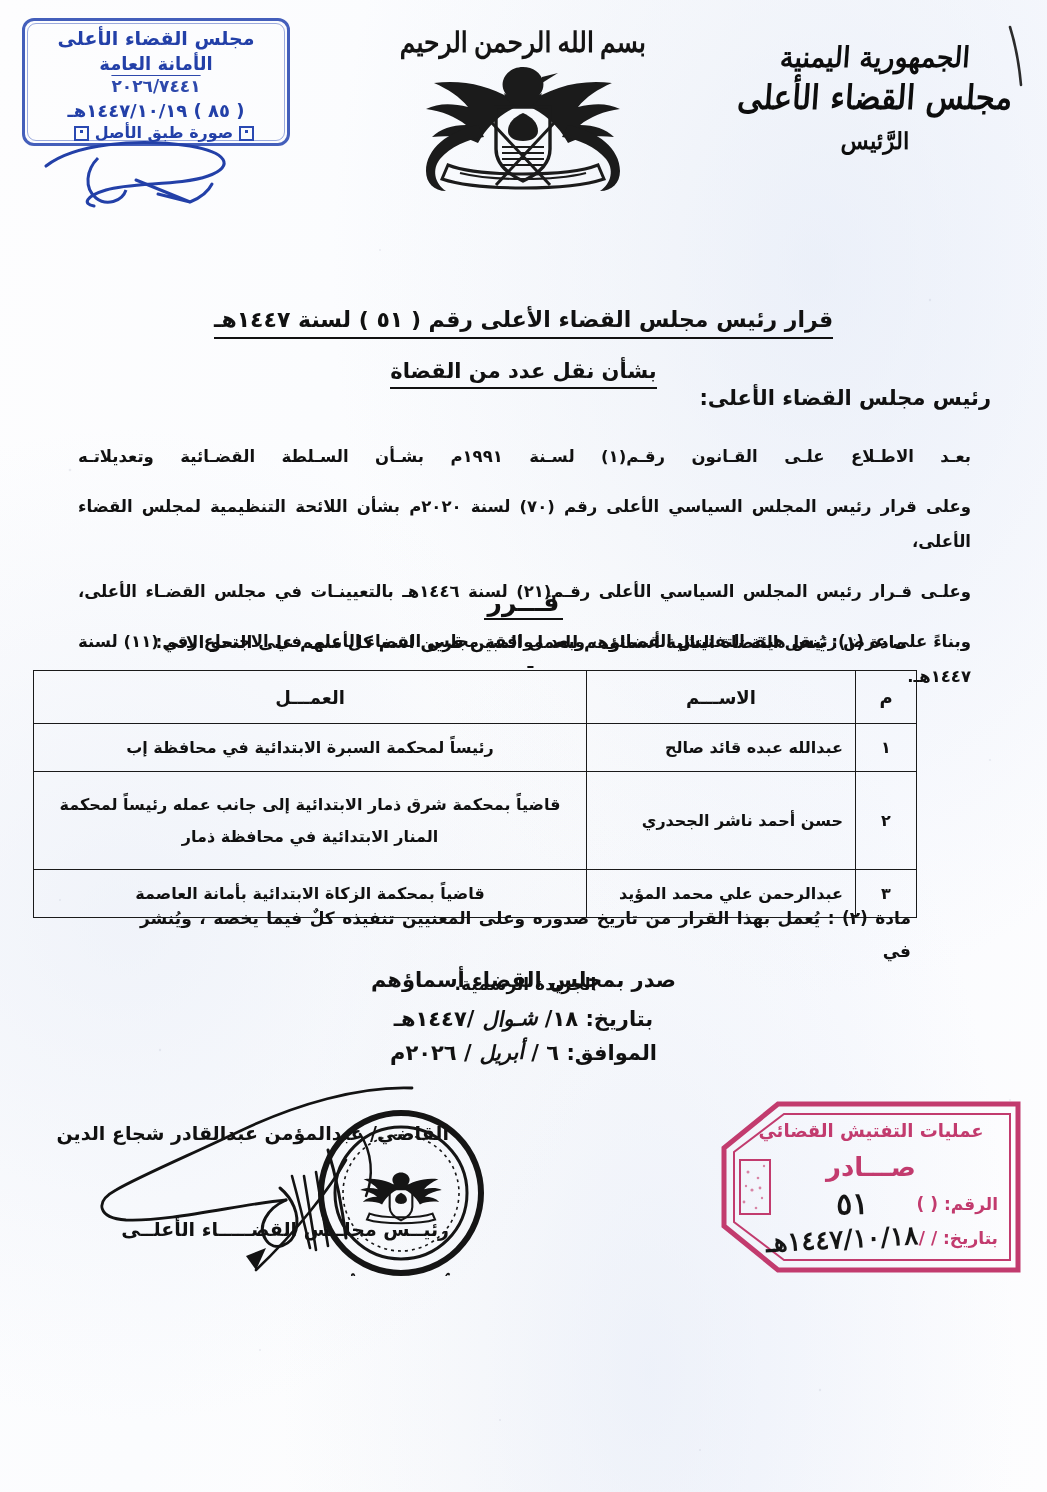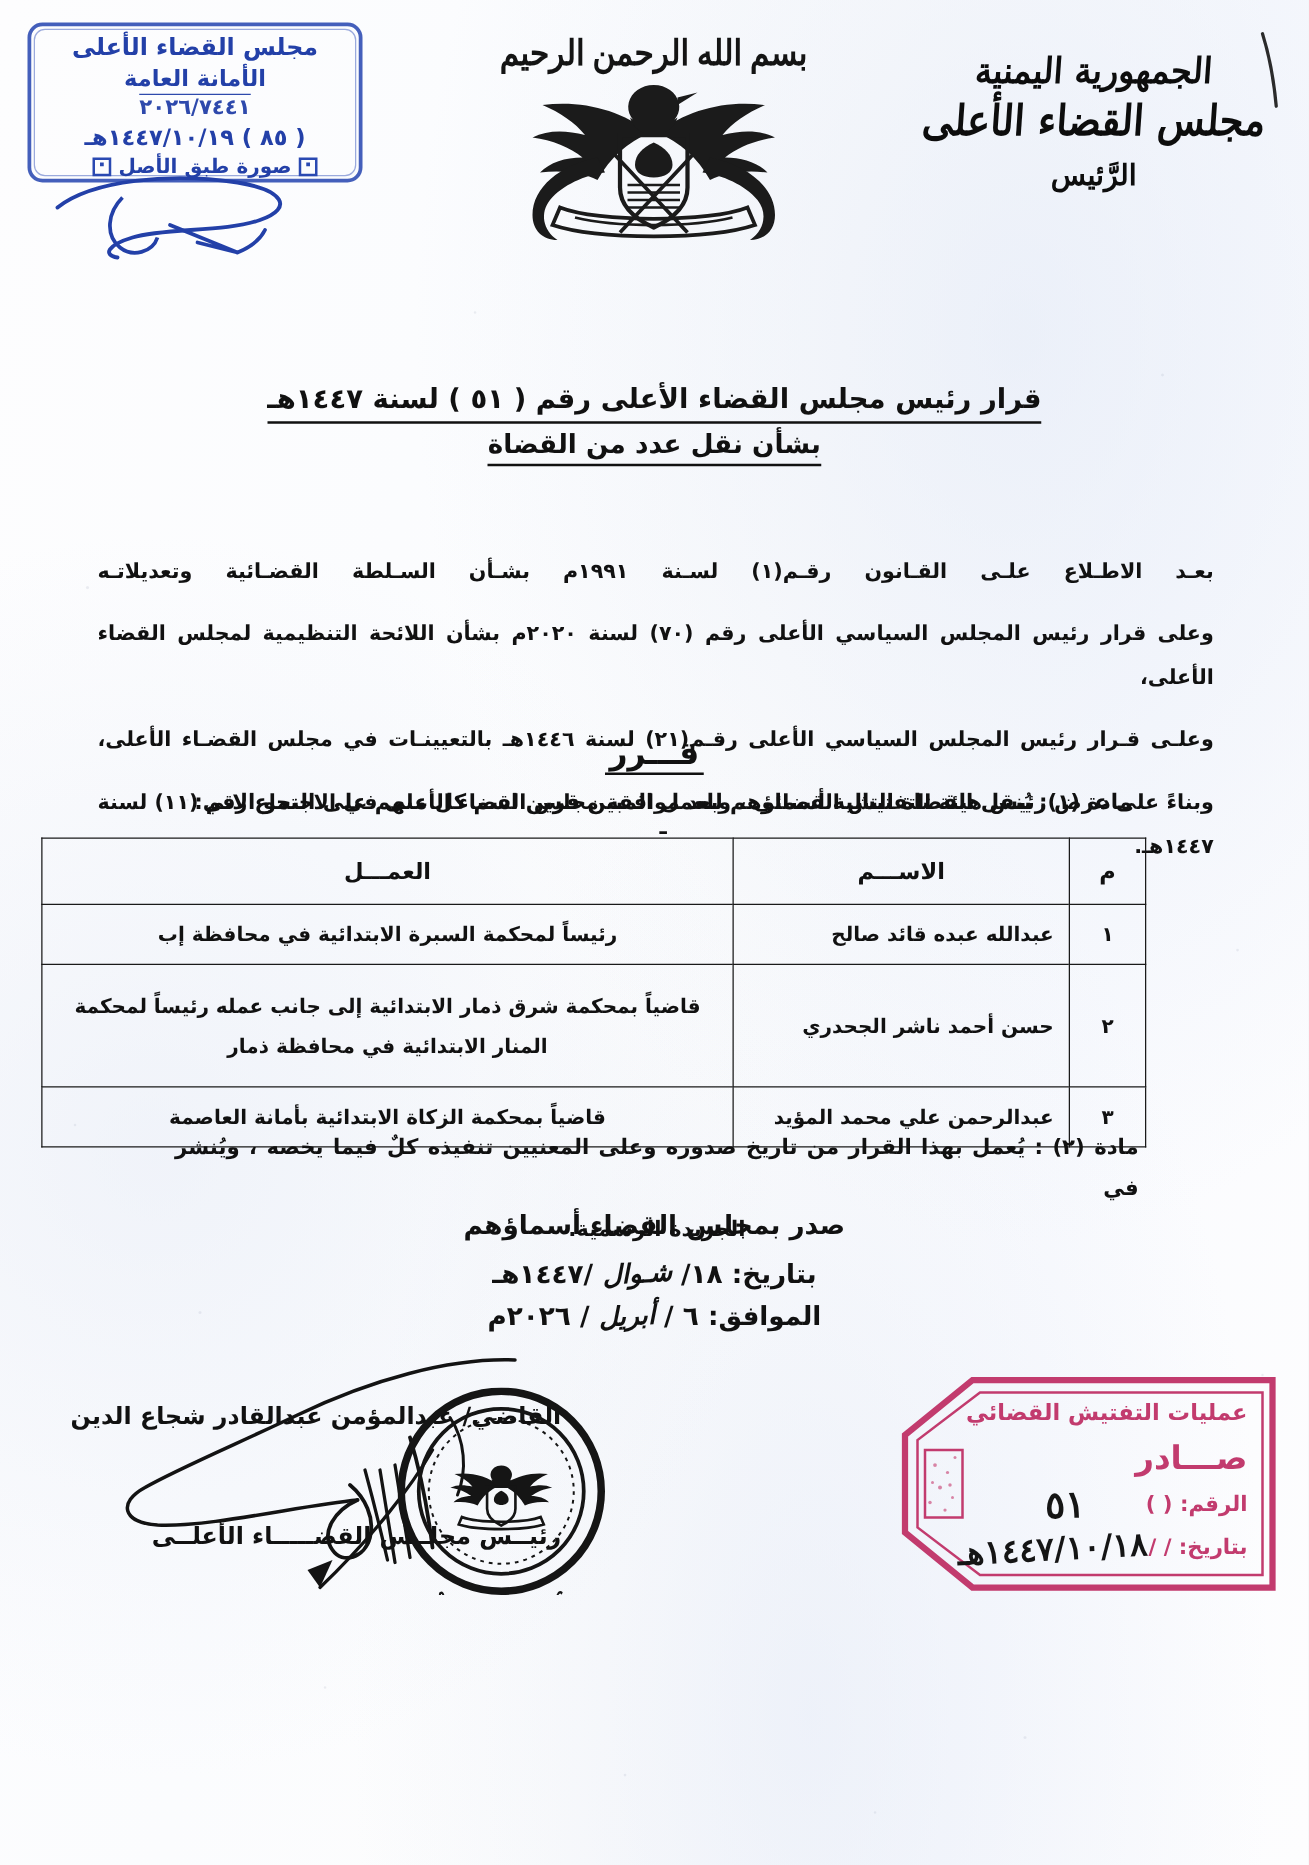--- a/index.html
+++ b/index.html
@@ -135,21 +135,21 @@
     text-align: center;
   }
   .doc-title .t-line {
     display: inline-block;
     font-size: 22px;
     font-weight: 700;
     border-bottom: 2px solid #111;
     padding-bottom: 2px;
     line-height: 1.35;
   }
-  .doc-title .t2 { margin-top: 2px; font-size: 21px; }
+  .doc-title .t2 { margin-top: 18px; font-size: 21px; }
 
   
   .addressee {
     position: absolute;
     right: 56px; top: 386px;
     font-size: 21px;
     font-weight: 700;
     letter-spacing: .3px;
   }
 
@@ -295,20 +295,21 @@
   
   .stamp-red {
     position: absolute;
     left: 718px; top: 1098px;
     width: 306px; height: 180px;
     color: #c0376b;
   }
   .stamp-red .rl {
     position: absolute;
     left: 26px; right: 26px;
+    text-align: center;
     font-weight: 700;
     color: #c23b6e;
   }
   .stamp-red .rl1 { top: 22px;  font-size: 18px; letter-spacing: .5px; }
   .stamp-red .rl2 { top: 54px;  font-size: 26px; letter-spacing: 9px; }
   .stamp-red .rl3 { top: 96px;  font-size: 17px; text-align: right; }
   .stamp-red .rl4 { top: 130px; font-size: 17px; text-align: right; }
   .stamp-red .hand {
     position: absolute;
     color: #151515;
@@ -387,20 +388,21 @@
     <div class="gl1 ar">الجمهورية اليمنية</div>
     <div class="gl2 ar">مجلس القضاء الأعلى</div>
     <div class="gl3 ar">الرَّئيس</div>
   </div>
 
   <div class="doc-title">
     <div><span class="t-line ar">قرار رئيس مجلس القضاء الأعلى رقم ( ٥١ ) لسنة ١٤٤٧هـ</span></div>
     <div><span class="t-line t2 ar">بشأن نقل عدد من القضاة</span></div>
   </div>
 
+  <div class="addressee ar">رئيس مجلس القضاء الأعلى:</div>
 
   <div class="preamble ar">
     <p>بعـد الاطـلاع علـى القـانون رقـم(١) لسـنة ١٩٩١م بشـأن السـلطة القضـائية وتعديلاتـه</p>
     <p>وعلى قرار رئيس المجلس السياسي الأعلى رقم (٧٠) لسنة ٢٠٢٠م بشأن اللائحة التنظيمية لمجلس القضاء الأعلى،</p>
     <p>وعلـى قـرار رئيس المجلس السياسي الأعلى رقـم(٢١) لسنة ١٤٤٦هـ بالتعيينـات في مجلس القضـاء الأعلى،</p>
     <p>وبناءً على عرض رئيس هيئة التفتيش القضائي ، وبعد موافقة مجلس القضاء الأعلى في الاجتماع رقم (١١) لسنة ١٤٤٧هـ.</p>
   </div>
 
   <div class="qarrara">
     <span class="ar">قـــرر</span>

